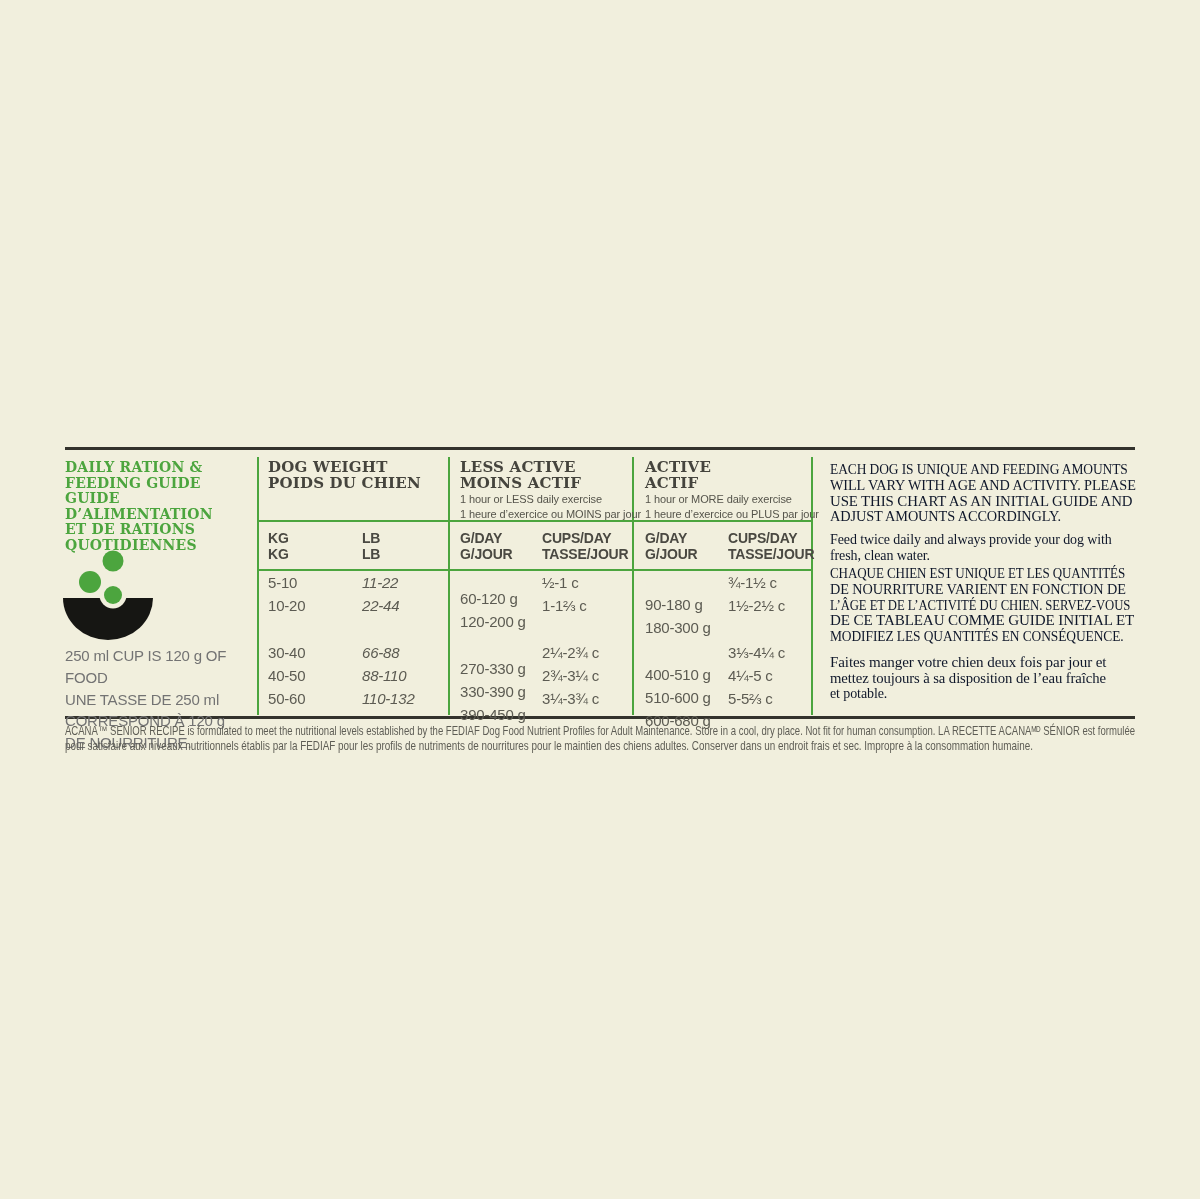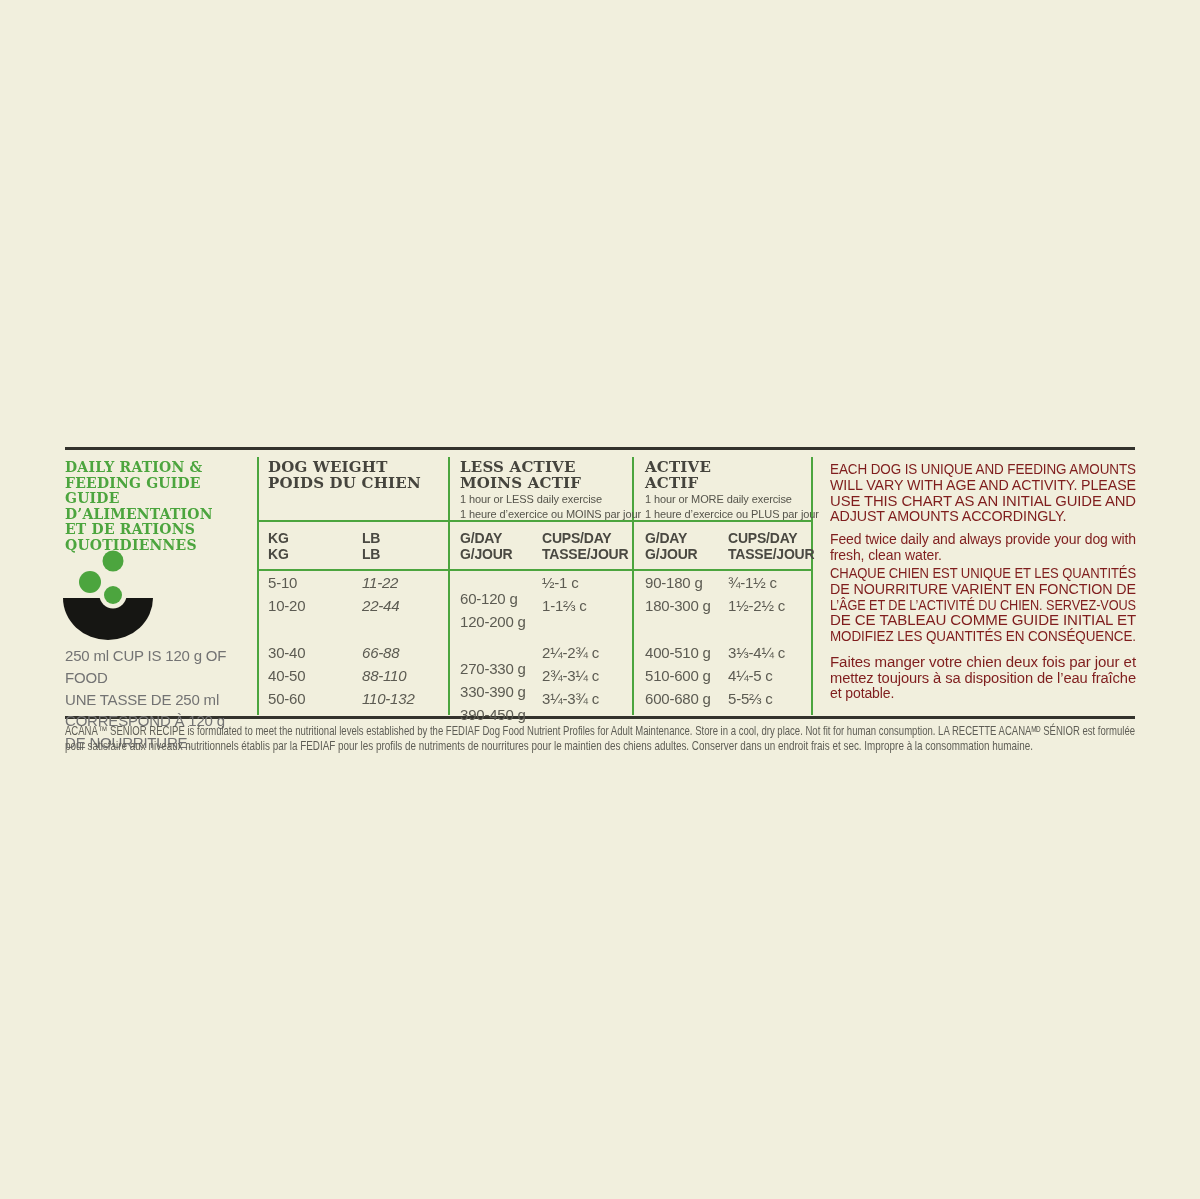--- a/index.html
+++ b/index.html
@@ -17,22 +17,22 @@
   .cup-note{left:65px;top:645px;width:200px;color:#737373;font-size:15px;line-height:21.8px;letter-spacing:-.2px;}
   .vline{position:absolute;width:2px;background:#4ca53e;top:457px;height:258px;}
   .hline{position:absolute;left:257px;width:556px;height:2px;background:#4ca53e;}
   .colhead{position:absolute;top:459px;color:#45443d;font-size:15px;line-height:16px;letter-spacing:.2px;}
   .colnote{position:absolute;top:492px;color:#55544b;font-size:11px;line-height:15px;letter-spacing:-.1px;}
   .subhead{position:absolute;top:530px;color:#4a4942;font-size:14px;line-height:16px;font-weight:bold;letter-spacing:-.2px;}
   .trow{position:absolute;left:0;width:1200px;height:23.2px;line-height:23.2px;}
   .tcell{position:absolute;color:#5c5b52;font-size:15px;letter-spacing:-.2px;white-space:nowrap;}
   .c-kg{left:268px;} .c-lb{left:362px;font-style:italic;}
   .c-lg{left:460px;margin-top:16px;} .c-lc{left:542px;}
-  .c-ag{left:645px;} .c-ac{left:728px;}
-  .advice{position:absolute;left:830px;width:306px;color:#7f1d1d;}
+  .c-ag{left:645px;margin-top:22px;} .c-ac{left:728px;}
+  .advice{position:absolute;left:830px;width:306px;color:#0f172a;font-family:Liberation Serif, serif;}
   .adv-line{display:inline-block;white-space:nowrap;}
   .caps{font-size:14.3px;line-height:15.8px;letter-spacing:-.1px;}
   .mixed{font-size:14px;line-height:15.5px;letter-spacing:-.1px;}
   .footnote{position:absolute;left:65px;top:724px;width:1070px;color:#5e5d55;font-size:12.2px;line-height:15px;text-align:center;}
   .fitline{display:inline-block;white-space:nowrap;}
 </style>
 </head>
 <body>
 
 <div id="canvas">

